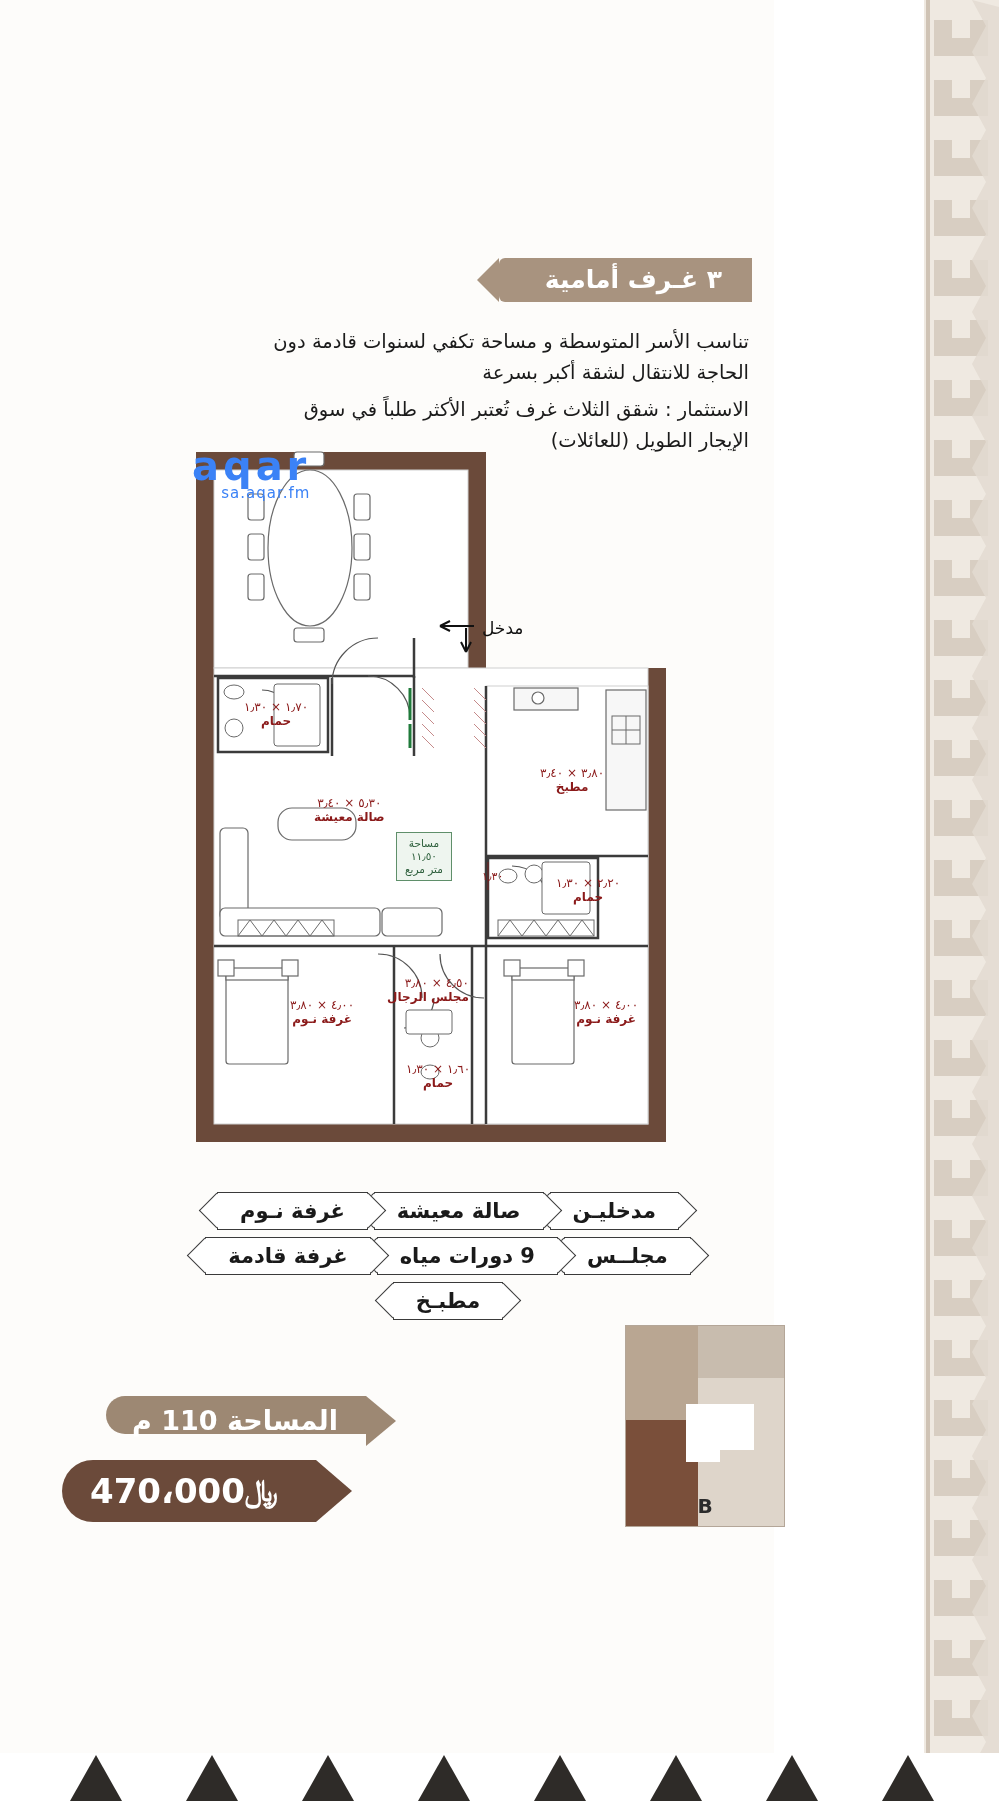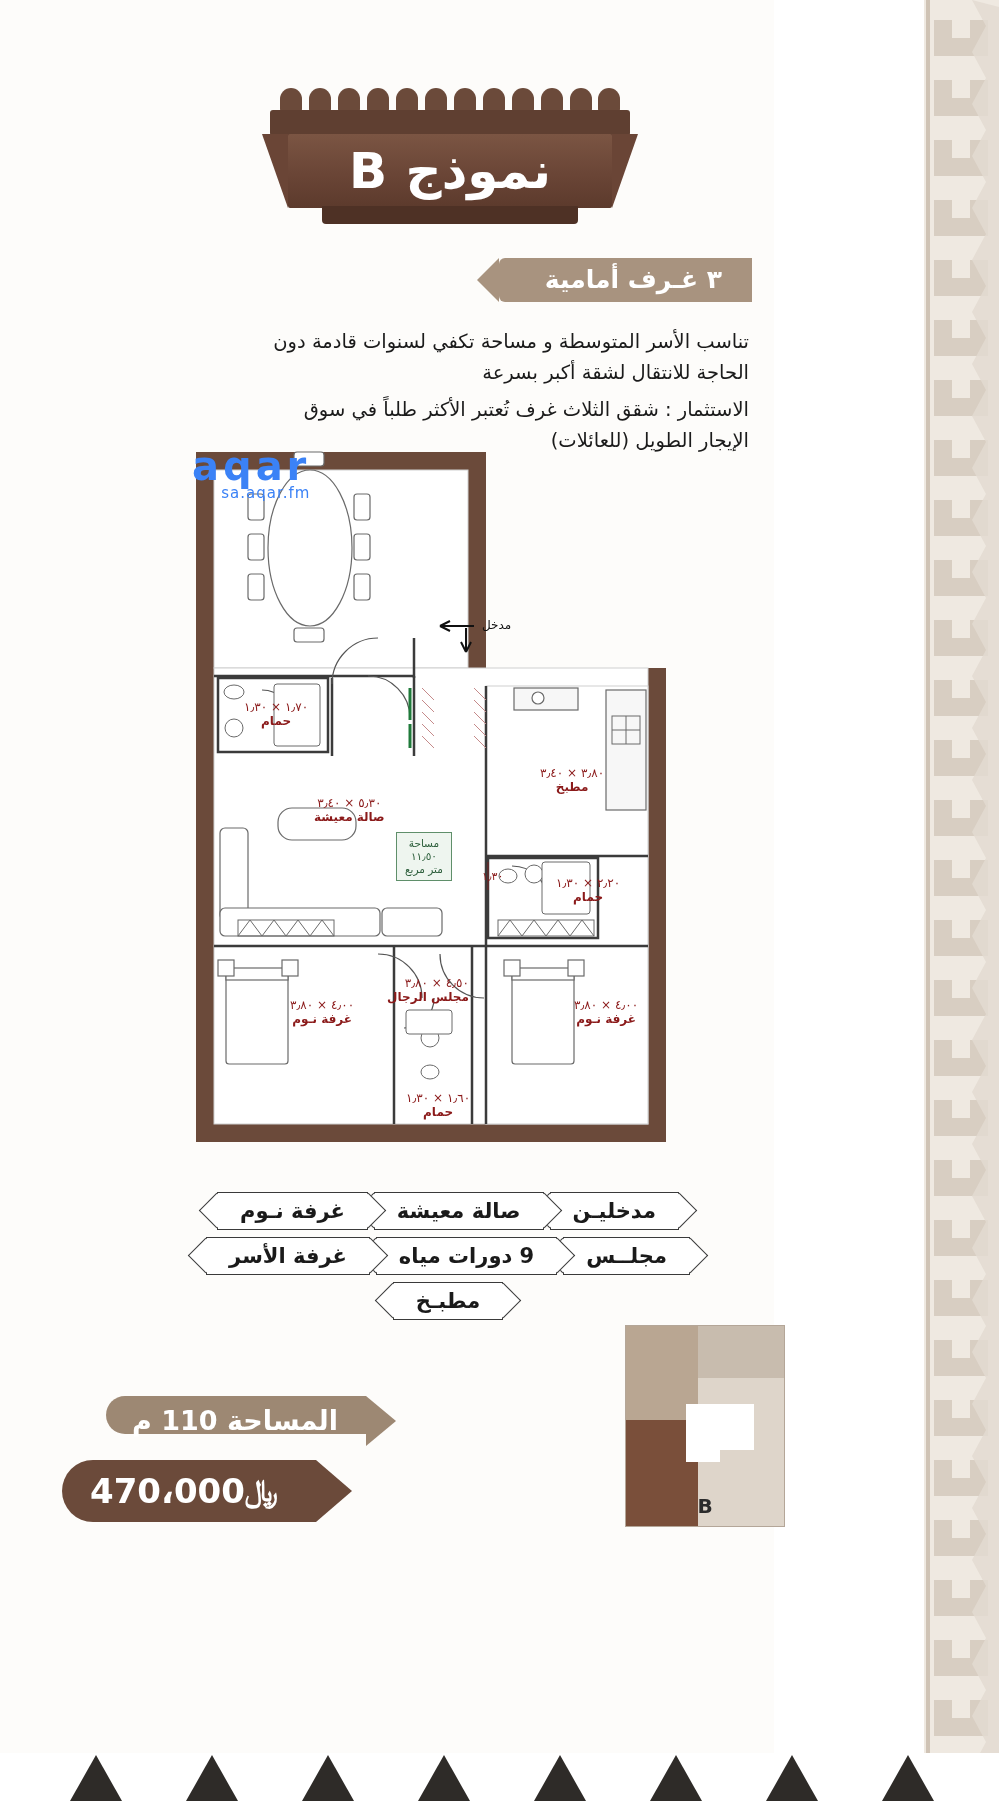--- a/index.html
+++ b/index.html
@@ -214,21 +214,21 @@
     color: #2c5e3b;
     font-size: 10.5px;
     text-align: center;
     padding: 4px 8px;
     line-height: 13px;
     z-index: 8;
   }
   .entry-label {
     position: absolute;
     color: #111;
-    font-size: 12px;
+    font-size: 17px;
     z-index: 8;
   }
 
   
   .tags {
     position: absolute;
     left: 168px;
     top: 1192px;
     width: 560px;
   }
@@ -400,40 +400,20 @@
                    l14 26 l-14 26 l14 26 l-14 26 l14 26 l-14 26 l14 26 l-14 26 l14 26 l-14 26
                    l14 26 l-14 26 l14 26 l-14 26 l14 26 l-14 26 l14 26 l-14 26 v40 h27 v-1801 z" fill="#e3dbd1"></path>
         </g>
       </g>
       <g fill="#cfc3b5">
         <rect x="152" y="0" width="4" height="1801"></rect>
       </g>
     </svg>
   </div>
 
-  <div class="banner">
-    <div class="banner-crown">
-      <div class="crown-dot" style="left:0px"></div>
-      <div class="crown-dot" style="left:29px"></div>
-      <div class="crown-dot" style="left:58px"></div>
-      <div class="crown-dot" style="left:87px"></div>
-      <div class="crown-dot" style="left:116px"></div>
-      <div class="crown-dot" style="left:145px"></div>
-      <div class="crown-dot" style="left:174px"></div>
-      <div class="crown-dot" style="left:203px"></div>
-      <div class="crown-dot" style="left:232px"></div>
-      <div class="crown-dot" style="left:261px"></div>
-      <div class="crown-dot" style="left:290px"></div>
-      <div class="crown-dot" style="left:318px"></div>
-    </div>
-    <div class="banner-top-bar"></div>
-    <div class="banner-body"></div>
-    <div class="banner-text">نموذج B</div>
-    <div class="banner-foot"></div>
-  </div>
 
   <div class="ribbon">٣ غـرف أمامية</div>
 
   <div class="desc">
     <p>تناسب الأسر المتوسطة و مساحة تكفي لسنوات قادمة دون الحاجة للانتقال لشقة أكبر بسرعة</p>
     <p>الاستثمار : شقق الثلاث غرف تُعتبر الأكثر طلباً في سوق الإيجار الطويل (للعائلات)</p>
   </div>
 
   <div class="plan">
 
@@ -610,21 +590,21 @@
     <div class="room-label" style="left:108px; top:560px;">
       <span class="dim">٤٫٠٠ × ٣٫٨٠</span>
       <b>غرفة نـوم</b>
     </div>
 
     <div class="room-label" style="left:392px; top:560px;">
       <span class="dim">٤٫٠٠ × ٣٫٨٠</span>
       <b>غرفة نـوم</b>
     </div>
 
-    <div class="room-label" style="left:224px; top:653px;">
+    <div class="room-label" style="left:224px; top:624px;">
       <span class="dim">١٫٦٠ × ١٫٣٠</span>
       <b>حمام</b>
     </div>
 
     <div class="room-label" style="left:300px; top:432px;">١٫٣٠</div>
 
     <div class="area-box" style="left:214px; top:394px;">
       <span>مساحة</span><br>
       <span>١١٫٥٠</span><br>
       <span>متر مربع</span>
@@ -635,21 +615,21 @@
 
   <div class="tags">
     <div class="tag-row">
       <span class="tag">مدخليـن</span>
       <span class="tag">صالة معيشة</span>
       <span class="tag">غرفة نـوم</span>
     </div>
     <div class="tag-row">
       <span class="tag">مجلــس</span>
       <span class="tag">9 دورات مياه</span>
-      <span class="tag">غرفة الأسر</span>
+      <span class="tag">غرفة قادمة</span>
     </div>
     <div class="tag-row">
       <span class="tag">مطبـخ</span>
     </div>
   </div>
 
   <div class="area-badge">المساحة 110 م</div>
 
   <div class="price-badge">
     <span class="riyal-glyph">﷼</span>

